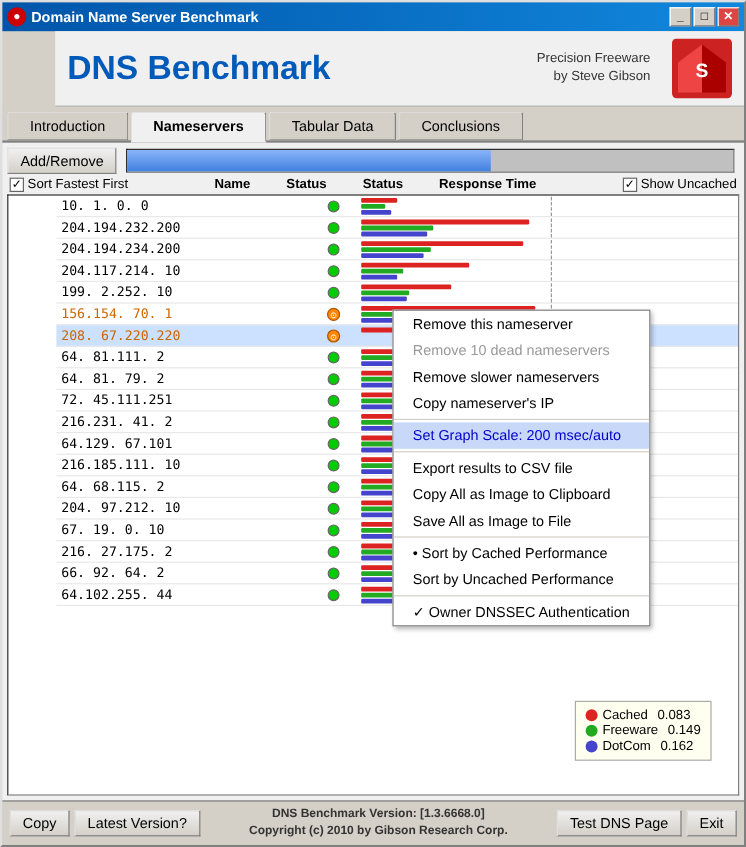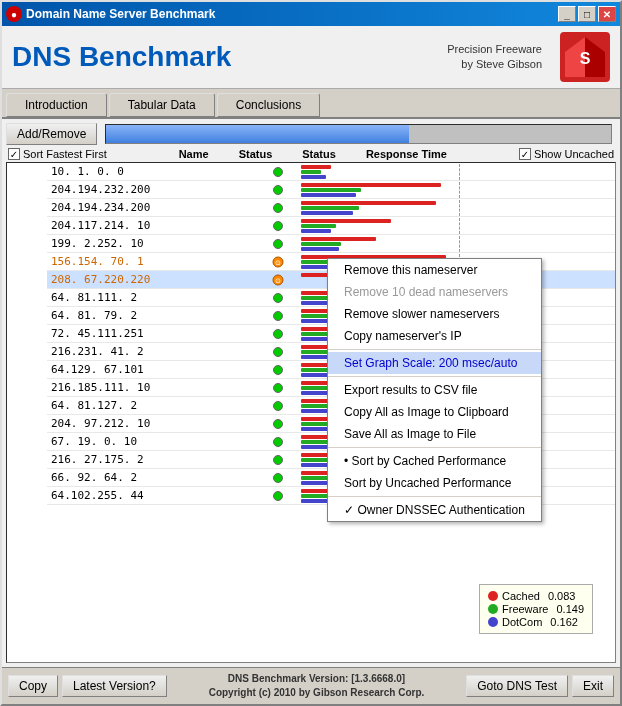--- a/index.html
+++ b/index.html
@@ -67,20 +67,21 @@
       font-size: 10px;
       color: #000;
     }
     .header-area {
       background: #f0f0f0;
       padding: 6px 10px;
       display: flex;
       align-items: center;
       justify-content: space-between;
       border-bottom: 1px solid #aaa;
+      margin-left: 44px;
     }
     .dns-title {
       color: #005aba;
       font-size: 28px;
       font-weight: bold;
       font-family: Arial, sans-serif;
     }
     .dns-subtitle {
       font-size: 11px;
       color: #333;
@@ -354,20 +355,21 @@
         <rect width="50" height="50" fill="#cc2222" rx="4"></rect>
         <polygon points="25,5 45,20 45,45 25,45" fill="#aa0000"></polygon>
         <polygon points="25,5 5,20 5,45 25,45" fill="#ee4444"></polygon>
         <text x="25" y="32" text-anchor="middle" fill="white" font-size="16" font-weight="bold">S</text>
       </svg>
     </div>
   </div>
 
   <div class="tabs-row">
     <div class="tab">Introduction</div>
+    <div class="tab active">Nameservers</div>
     <div class="tab">Tabular Data</div>
     <div class="tab">Conclusions</div>
   </div>
 
   <div class="content-area">
 
     <div class="toolbar-row">
       <button class="btn">Add/Remove</button>
       <div class="progress-bar-container">
         <div class="progress-bar-fill"></div>
@@ -655,21 +657,21 @@
         <div class="bar-row">
                   <div class="bar-green" style="width:48px;"></div>
                 </div>
         <div class="bar-row">
                   <div class="bar-blue" style="width:45px;"></div>
                 </div>
         <div class="dashed-line" style="left:160px;"></div>
       </div>
     </div>
             <div class="data-row">
-      <div class="cell-ip ">64. 81.127.  2</div>
+      <div class="cell-ip ">64. 68.115.  2</div>
       <div class="cell-name"></div>
       <div class="cell-owner"></div>
       <div class="cell-status">
                 <div class="status-dot status-green"></div>
               </div>
       <div class="cell-bars">
         <div class="bar-row">
                   <div class="bar-red" style="width:125px;"></div>
                 </div>
         <div class="bar-row">
@@ -825,17 +827,17 @@
   <div class="bottom-bar">
     <div class="bottom-btns">
       <button class="btn">Copy</button>
       <button class="btn">Latest Version?</button>
     </div>
     <div class="bottom-info">
       <div>DNS Benchmark Version: [1.3.6668.0]</div>
       <div>Copyright (c) 2010 by Gibson Research Corp.</div>
     </div>
     <div class="bottom-btns">
-      <button class="btn">Goto DNS Test</button>
+      <button class="btn">Test DNS Page</button>
       <button class="btn">Exit</button>
     </div>
   </div>
 </div>
 
 </body></html>

